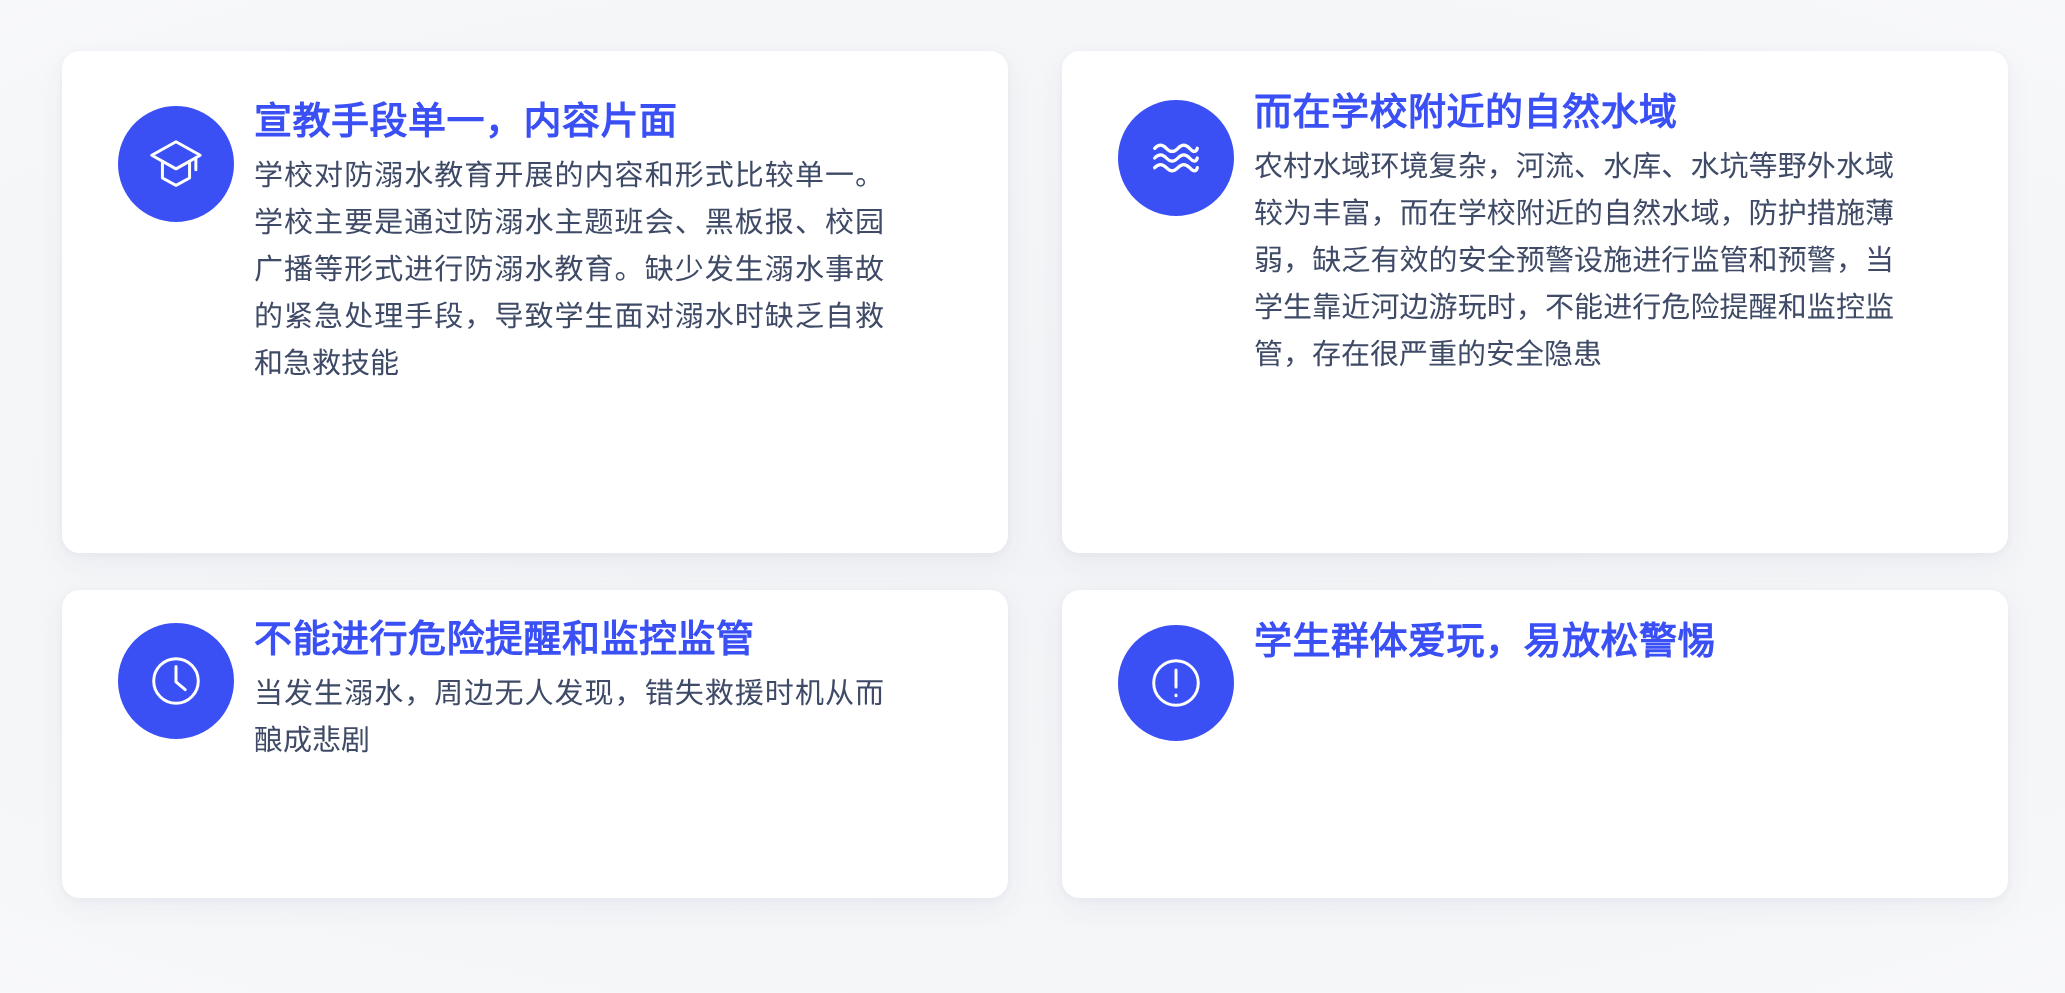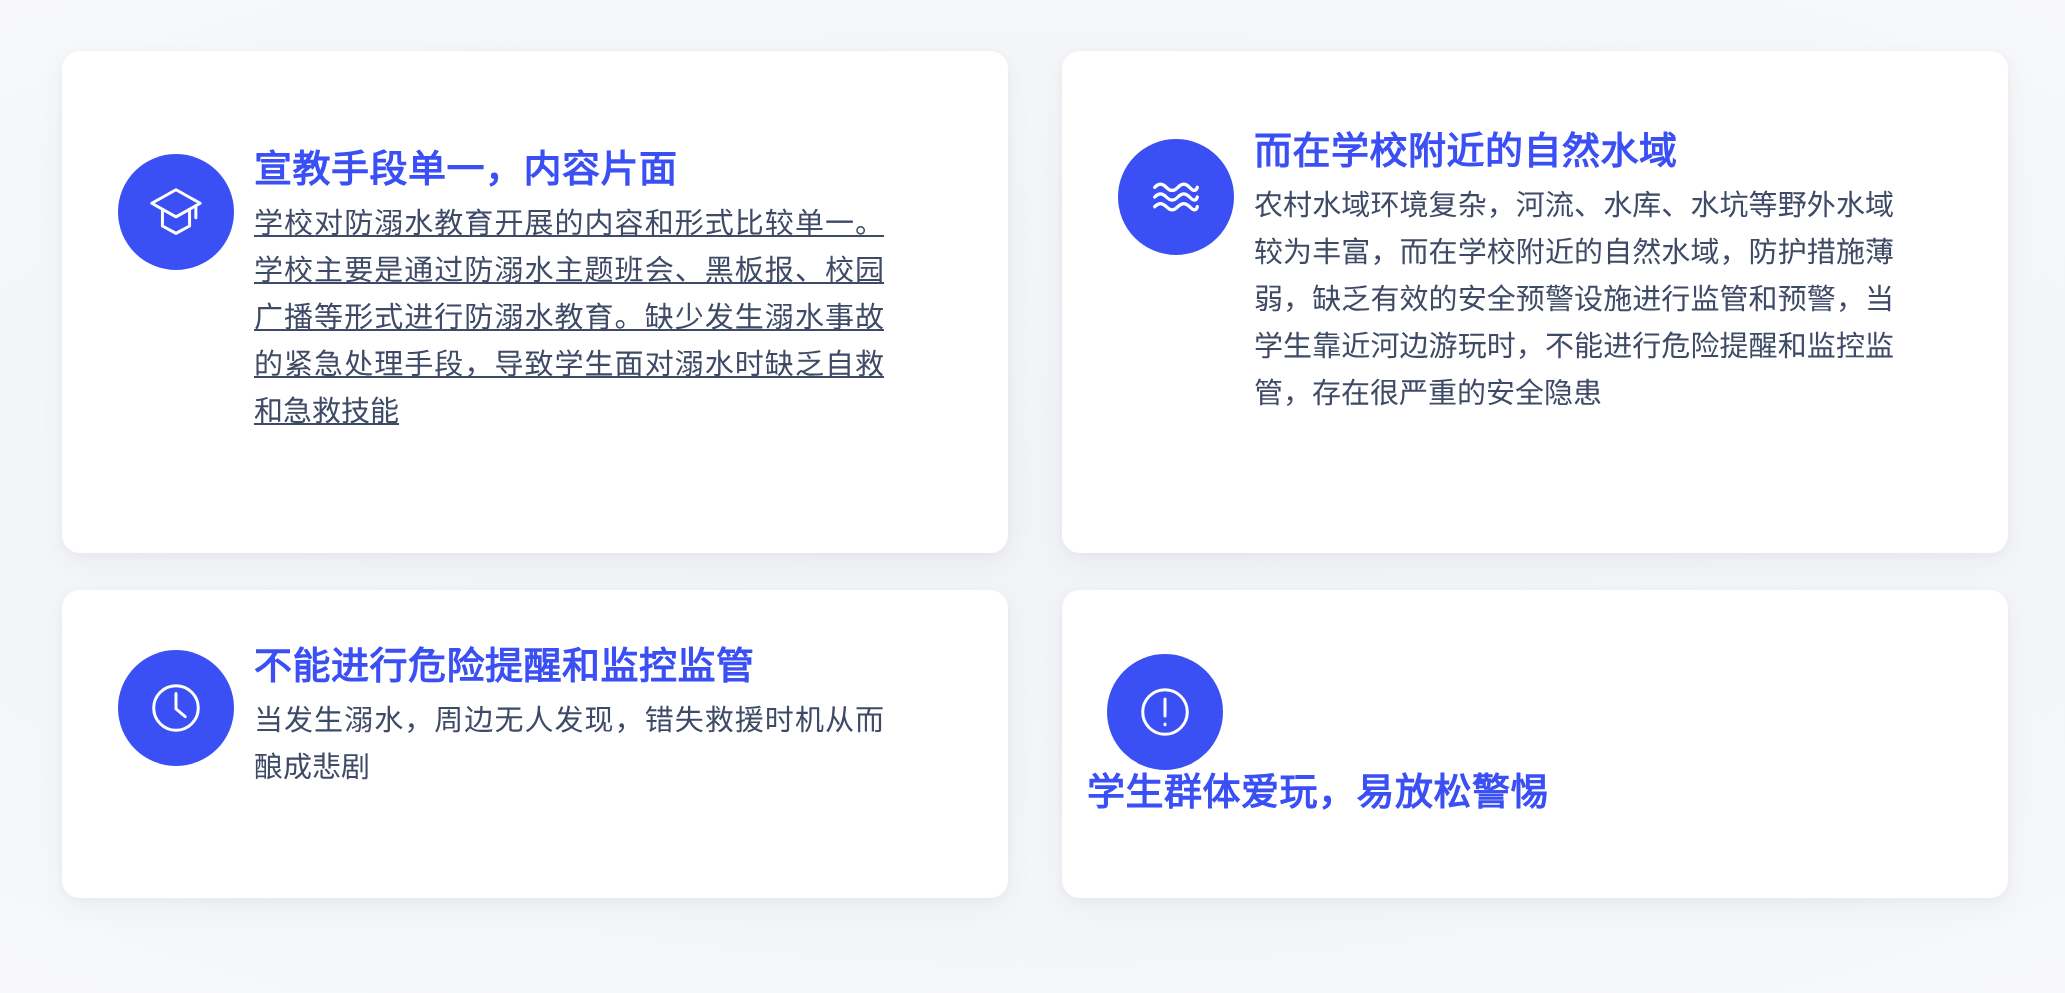--- a/index.html
+++ b/index.html
@@ -32,21 +32,21 @@
   }
 
   .card {
     position: relative;
     background: #ffffff;
     border-radius: 18px;
     box-shadow: 0 10px 28px rgba(60, 70, 110, 0.055),
                 0 2px 8px rgba(60, 70, 110, 0.035);
     box-sizing: border-box;
     display: flex;
-    align-items: flex-start;
+    align-items: center;
     padding: 0;
     overflow: hidden;
   }
 
   
   .card-inner {
     display: flex;
     align-items: flex-start;
     width: 100%;
     height: 100%;
@@ -97,34 +97,34 @@
     text-align: justify;
     text-justify: inter-ideograph;
     font-weight: 400;
   }
 
   
 
   
   .card-1 .card-inner { padding: 96px 62px 0 36px; }
   .card-1 .icon-col   { width: 156px; padding-top: 7px; }
-  .card-1 .card-body  { width: 630px; text-decoration: underline; }
+  .card-1 .card-body  { width: 630px; }
 
   
   .card-2 .card-inner { padding: 78px 56px 0 36px; }
   .card-2 .icon-col   { width: 156px; padding-top: 10px; }
   .card-2 .card-body  { width: 640px; }
 
   
   .card-3 .card-inner { padding: 54px 62px 0 36px; }
   .card-3 .icon-col   { width: 156px; padding-top: 6px; }
   .card-3 .card-body  { width: 630px; }
 
   
-  .card-4 .card-inner { padding: 58px 56px 0 25px; flex-direction: column; }
+  .card-4 .card-inner { padding: 58px 56px 0 36px; }
   .card-4 .icon-col   { width: 156px; padding-top: 6px; }
   .card-4 .card-body  { width: 640px; }
 </style>
 </head>
 <body>
 
 <div class="board">
 
   <div class="card card-1">
     <div class="card-inner">

